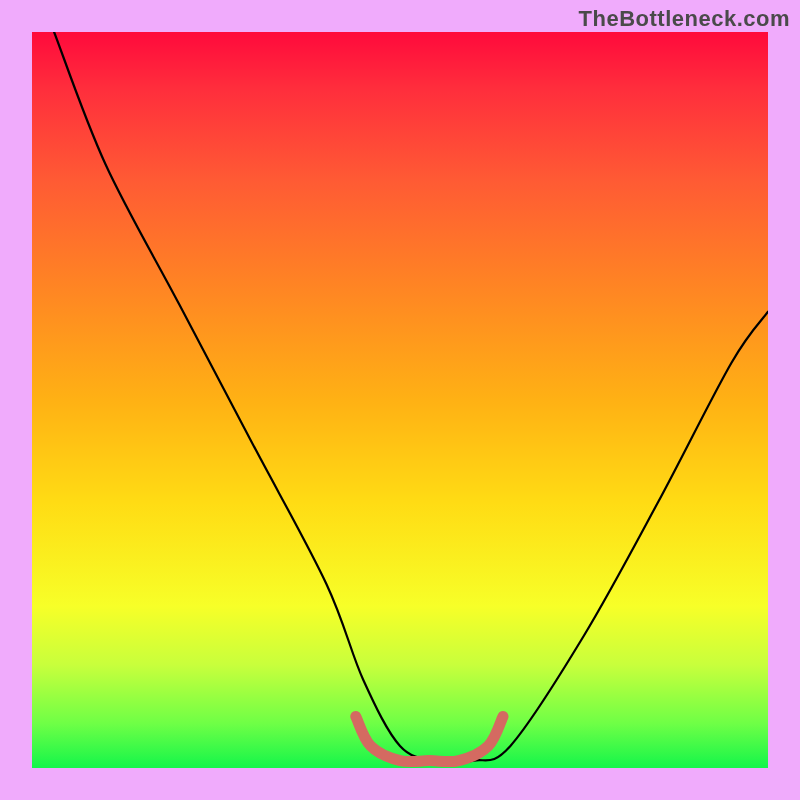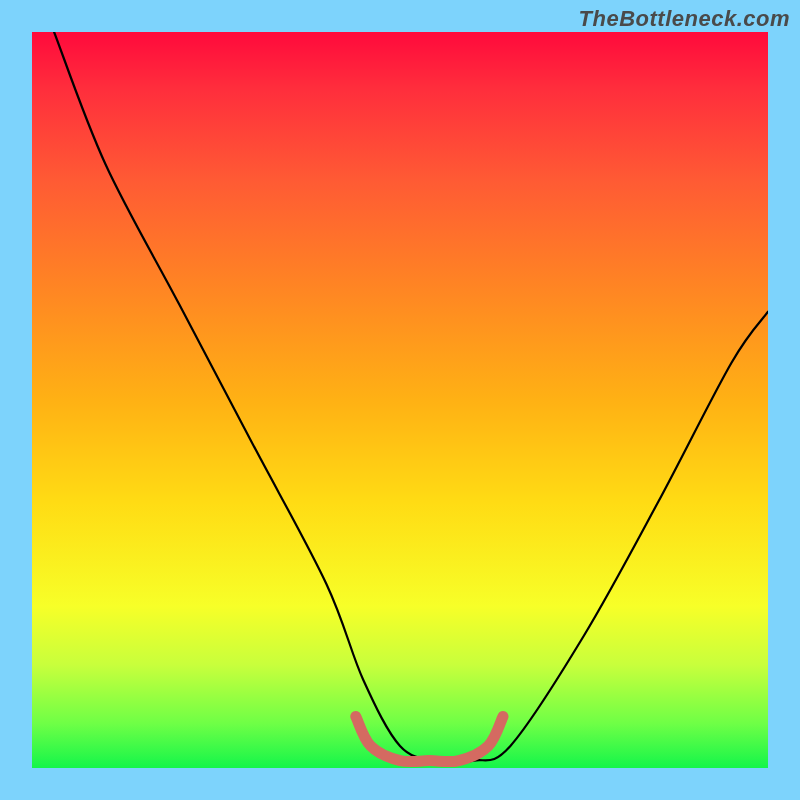--- a/index.html
+++ b/index.html
@@ -8,22 +8,21 @@
     width: 800px;
     height: 800px;
     background: #000;
     overflow: hidden;
     font-family: Arial, Helvetica, sans-serif;
   }
   .frame {
     position: relative;
     width: 800px;
     height: 800px;
-    background: #7dd3fc;
-    font-style: italic;
+    background: #f0abfc;
   }
   .plot-area {
     position: absolute;
     left: 32px;
     top: 32px;
     width: 736px;
     height: 736px;
     
     background: linear-gradient(to bottom,
       #ff0a3c 0%,

